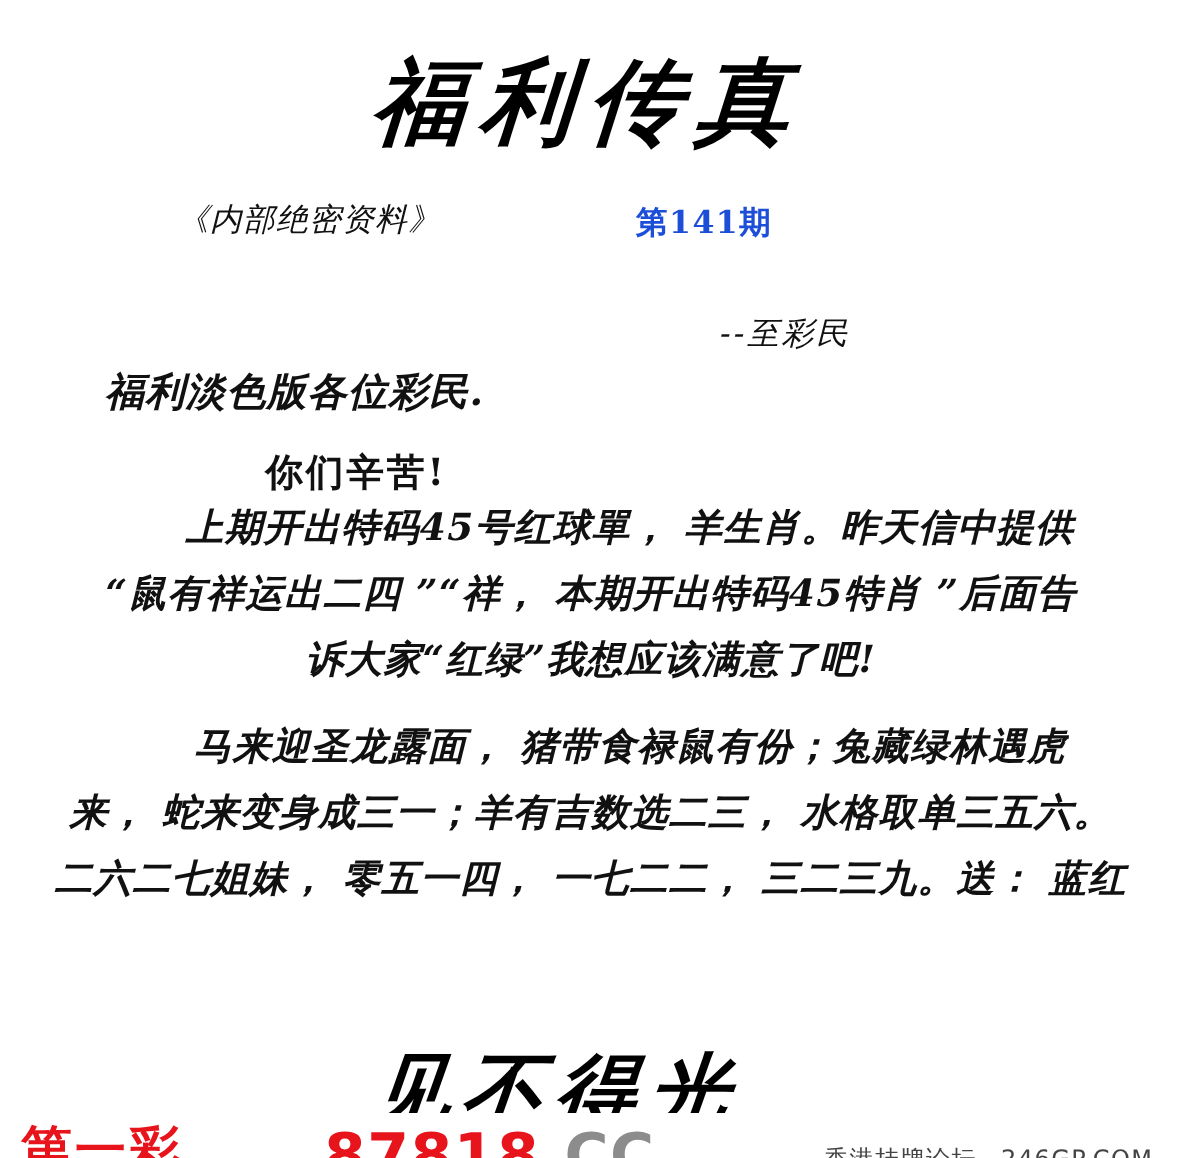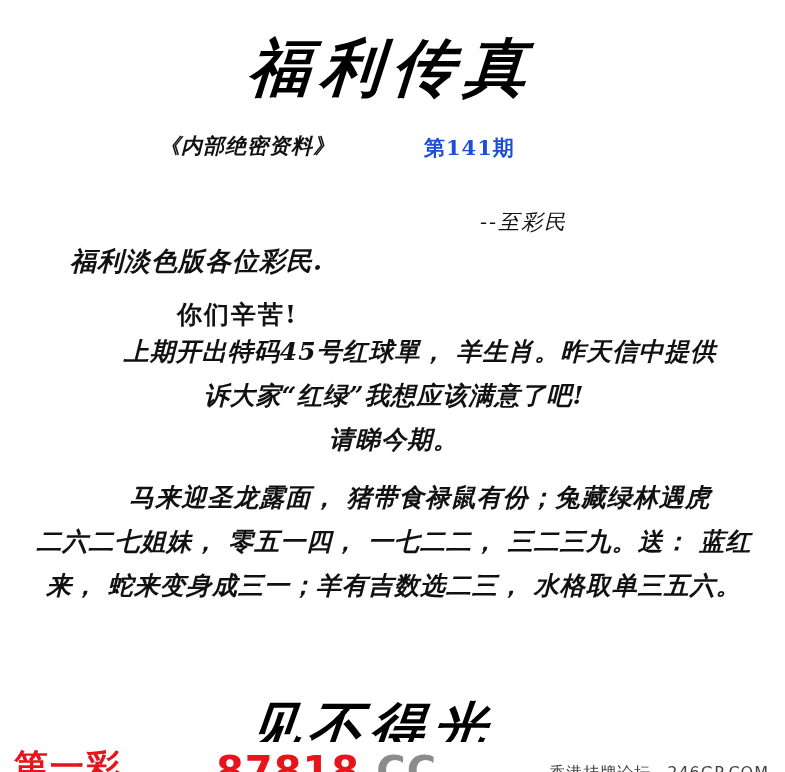--- a/index.html
+++ b/index.html
@@ -36,25 +36,24 @@
     position: relative;
     height: 34px;
     margin-top: 22px;
   }
   .secret-label {
     position: absolute;
     left: 118px;
     top: 0;
     font-family: "DejaVu Serif", serif;
     font-style: italic;
-    font-weight: bold;
+    font-weight: normal;
     font-size: 21px;
     letter-spacing: 1px;
     color: #111;
-    margin-left: 41px;
   }
   .issue-label {
     position: absolute;
     left: 424px;
     top: 2px;
     font-family: "DejaVu Serif", serif;
     font-weight: bold;
     font-size: 21px;
     letter-spacing: 1px;
     color: #1d4ed8;
@@ -185,25 +184,25 @@
   </div>
 
   <div class="dedication">--至彩民</div>
 
   <div class="greeting">福利淡色版各位彩民.</div>
 
   <div class="salute">你们辛苦!</div>
 
   <div class="body-text">
     <p><span class="indent"></span><span>上期开出特码45号红球單， 羊生肖。昨天信中提供</span></p>
+    <p>“鼠有祥运出二四 ”“祥， 本期开出特码45特肖 ”后面告</p>
     <p>诉大家“红绿”我想应该满意了吧!</p>
-    <p class="note-line">请睇今期。</p>
     <p class="para-2"><span class="indent"></span><span>马来迎圣龙露面， 猪带食禄鼠有份；兔藏绿林遇虎</span></p>
+    <p>来， 蛇来变身成三一；羊有吉数选二三， 水格取单三五六。</p>
     <p>二六二七姐妹， 零五一四， 一七二二， 三二三九。送： 蓝红</p>
-    <p>来， 蛇来变身成三一；羊有吉数选二三， 水格取单三五六。</p>
   </div>
 
   <div class="bigstamp">见不得光</div>
 
   <div class="footerbar">
     <div class="brand-red">第一彩</div>
     <div class="brand-domain"><span>87818.</span><span class="dim">CC</span></div>
     <div class="footer-right"><span>香港挂牌论坛</span><span class="sep"></span><span>246GP.COM</span></div>
   </div>
 

